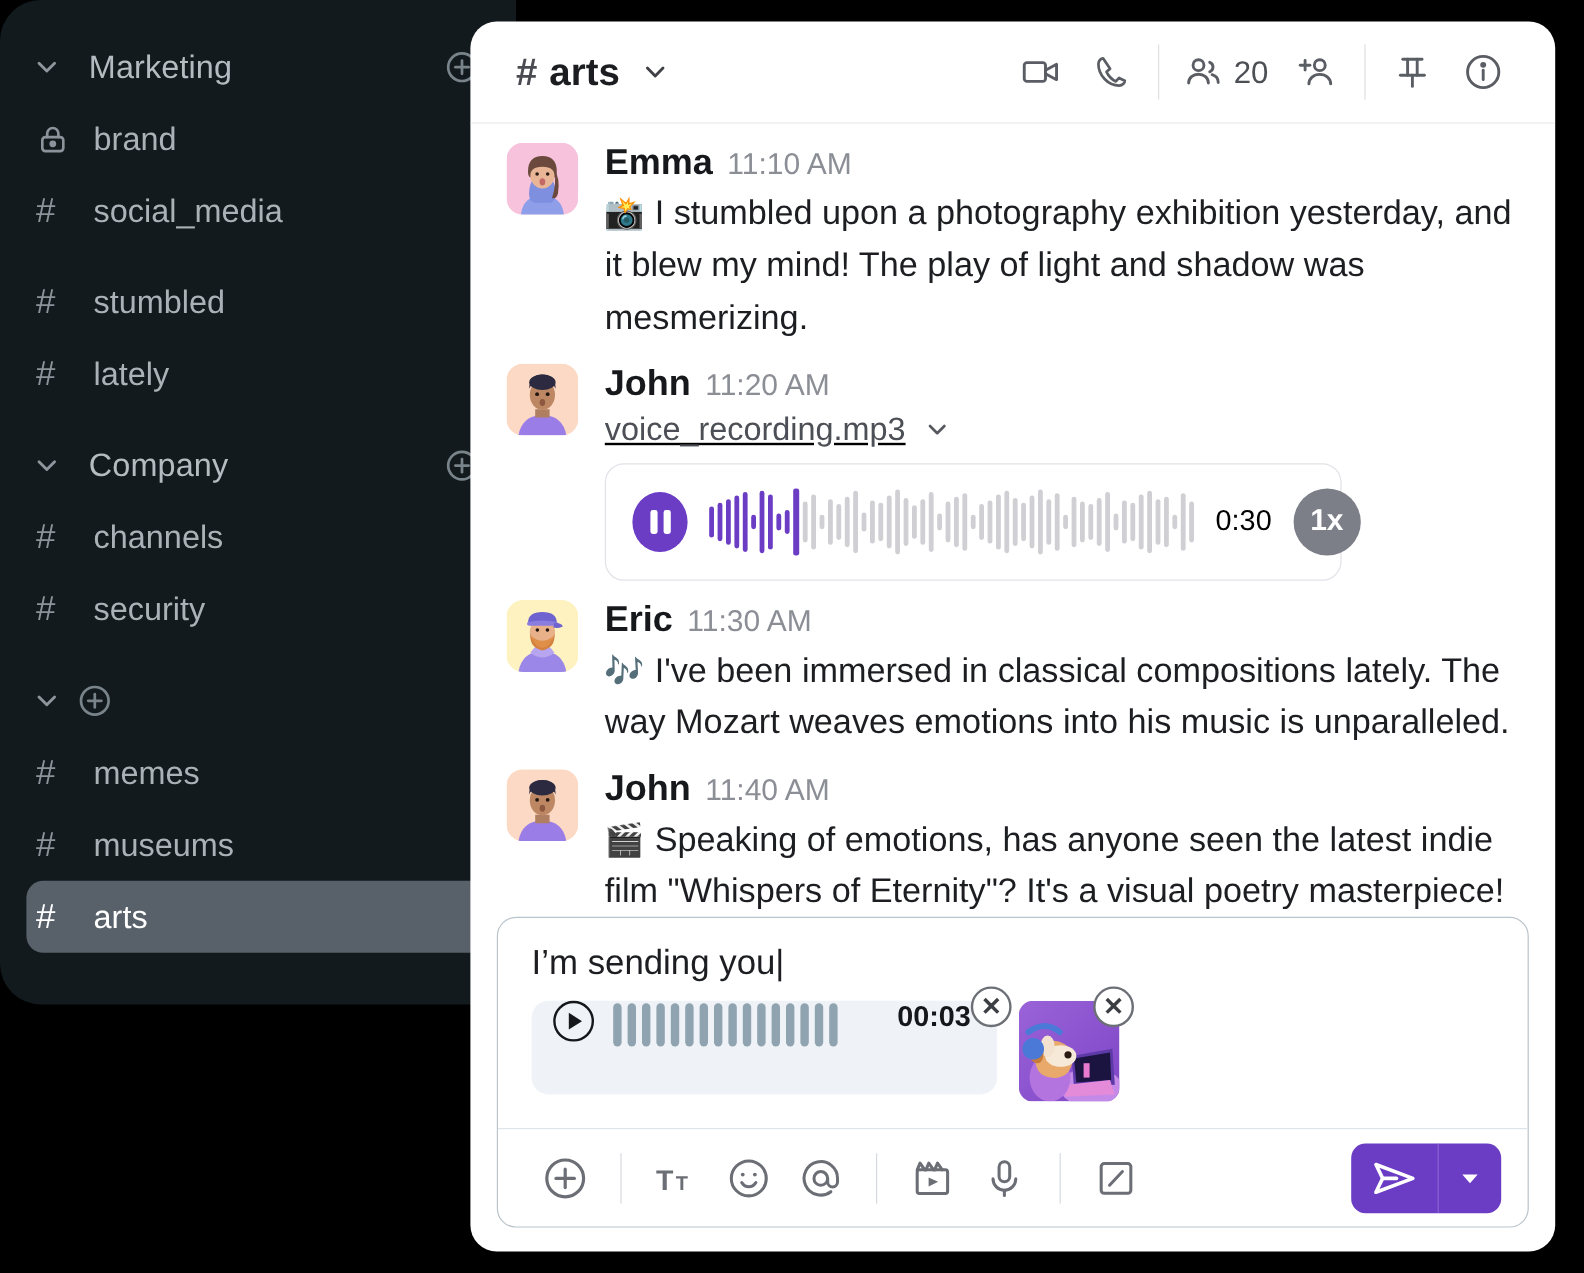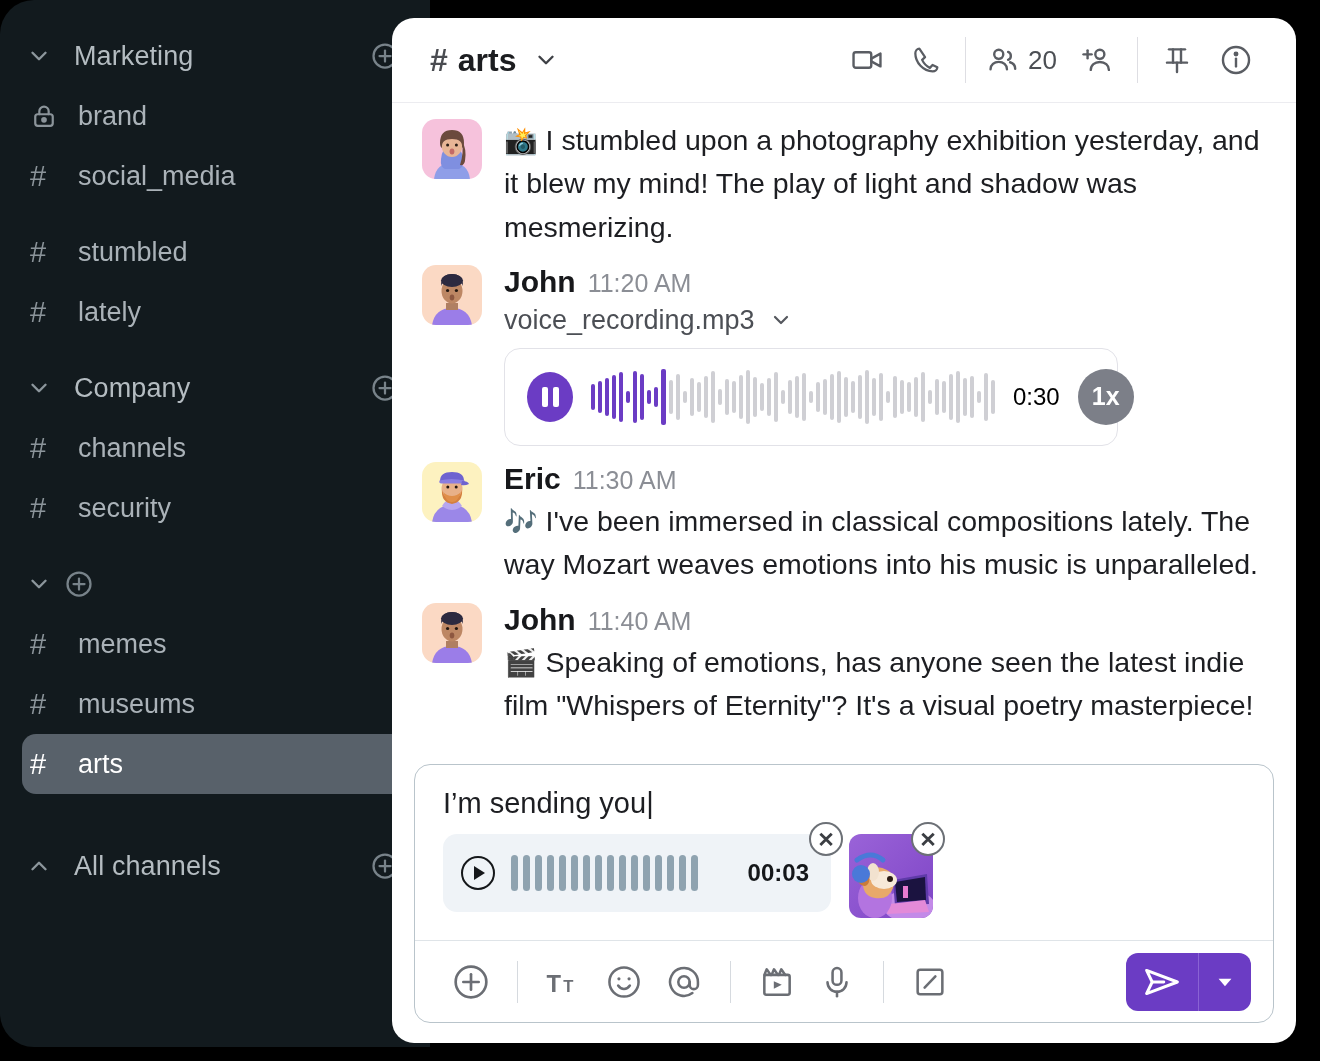--- a/index.html
+++ b/index.html
@@ -7,21 +7,21 @@
     width: 1320px; height: 1061px;
     background: #000;
     font-family: "Liberation Sans", sans-serif;
     overflow: hidden;
   }
   #app { position: relative; width: 1320px; height: 1061px; background: #000; }
 
   
   .sidebar {
     position: absolute; left: 0; top: 0;
-    width: 430px; height: 1047px;
+    width: 430px; height: 837px;
     background: #121a1e;
     border-radius: 34px 0 0 34px;
     padding: 26px 0 0 0;
     overflow: hidden;
   }
   .sb-header {
     display: flex; align-items: center;
     height: 60px; padding: 0 28px 0 26px;
     color: #9aa3a8; font-size: 27px; letter-spacing: .1px;
   }
@@ -75,21 +75,21 @@
     border-radius: 14px; overflow: hidden; position: relative;
   }
   .msg-body { flex: 1 1 auto; min-width: 0; }
   .msg-meta { display: flex; align-items: baseline; gap: 12px; margin-bottom: 4px; }
   .msg-name { font-size: 30px; font-weight: 700; color: #17181b; }
   .msg-time { font-size: 25px; color: #8b8e95; }
   .msg-text { font-size: 28.5px; line-height: 1.52; color: #1d1e22; }
   .msg-text .emo { font-size: 27px; }
 
   
-  .file-row { display: flex; align-items: center; gap: 14px; margin: 6px 0 12px 0; }
+  .file-row { display: flex; align-items: center; gap: 14px; margin: 6px 0 12px 0; text-decoration: underline; }
   .file-name { font-size: 27px; color: #4c4f55; }
   .file-row .chev { color: #55585e; display: flex; align-items: center; }
   .audio-card {
     border: 1px solid #e2e2e8; border-radius: 16px;
     height: 98px; display: flex; align-items: center;
     padding: 0 20px 0 22px; gap: 18px; max-width: 614px;
   }
   .pause-btn {
     width: 46px; height: 50px; flex: 0 0 46px; border-radius: 50%;
     background: #6b3cc4; display: flex; align-items: center; justify-content: center; gap: 5px;
@@ -111,21 +111,21 @@
     margin: 6px 22px 20px 22px;
     border: 1px solid #b9c4cb; border-radius: 16px;
     background: #fff; overflow: visible;
   }
   .comp-text { padding: 22px 28px 6px 28px; font-size: 29px; color: #1d1e22; }
   .comp-text .caret { color: #1d1e22; font-weight: 300; }
   .attachments { display: flex; align-items: flex-start; gap: 18px; padding: 8px 28px 22px 28px; }
   .att { position: relative; }
   .att-audio {
     background: #eff3f7; border-radius: 14px; height: 78px; width: 388px;
-    display: flex; align-items: center; gap: 16px; padding: 0 22px 0 18px;
+    display: flex; align-items: flex-start; gap: 16px; padding: 0 22px 0 18px;
   }
   .play-btn { width: 34px; height: 34px; flex: 0 0 34px; border: 2.5px solid #15171a; border-radius: 50%;
     display: flex; align-items: center; justify-content: center; }
   .play-btn i { width: 0; height: 0; border-left: 11px solid #15171a; border-top: 7px solid transparent; border-bottom: 7px solid transparent; margin-left: 3px; }
   .att-wave { flex: 1 1 auto; display: flex; align-items: center; gap: 5px; height: 40px; }
   .att-wave span { width: 7px; height: 36px; border-radius: 4px; background: #8fa3b0; display: block; }
   .att-dur { font-size: 24px; font-weight: 700; color: #15171a; flex: 0 0 auto; }
   .att-img { width: 84px; height: 84px; border-radius: 12px; overflow: hidden; position: relative; }
   .rm-btn {
     position: absolute; top: -12px; right: -12px;
@@ -332,20 +332,24 @@
               <path d="M12 60 q2-16 18-16 q16 0 18 16z" fill="#8f9ee8"></path>
               <path d="M30 26 q-10 2 -11 14 q-1 8 4 10 l14 0 q5-2 4-10 q-1-12 -11-14z" fill="#7f8fe0"></path>
               <ellipse cx="30" cy="26" rx="10.5" ry="12" fill="#e8b596"></ellipse>
               <path d="M18 24 q0-13 12-13 q12 0 12 13 q0 4 -2 5 q1-9 -10-9 q-11 0 -10 9 q-2-1 -2-5z" fill="#6b4a3d"></path>
               <path d="M40 22 q5 8 3 20 q-1 5 -5 4 q4-12 2-24z" fill="#6b4a3d"></path>
               <circle cx="25.6" cy="26" r="1.5" fill="#2b1d16"></circle>
               <circle cx="34.4" cy="26" r="1.5" fill="#2b1d16"></circle>
               <ellipse cx="30" cy="32.5" rx="2.4" ry="3" fill="#c46a66"></ellipse>
             </svg></div>
           <div class="msg-body">
+            <div class="msg-meta">
+              <span class="msg-name">Emma</span>
+              <span class="msg-time">11:10 AM</span>
+            </div>
             <div class="msg-text"><span class="emo">📸</span> I stumbled upon a photography exhibition yesterday, and it blew my mind! The play of light and shadow was mesmerizing.</div>
           </div>
         </div>
         <div class="msg">
           <div class="avatar"><svg width="60" height="60" viewBox="0 0 60 60">
               <rect width="60" height="60" fill="#fbd9c4"></rect>
               <path d="M10 60 q3-17 20-17 q17 0 20 17z" fill="#9b7de8"></path>
               <path d="M24 38 h12 v7 h-12z" fill="#b07f62"></path>
               <ellipse cx="30" cy="26" rx="10.5" ry="12.5" fill="#bd8764"></ellipse>
               <path d="M19 21 q0-12 11-12 q11 0 11 12 q-1-5 -11-5 q-10 0 -11 5z" fill="#2c2a40"></path>

